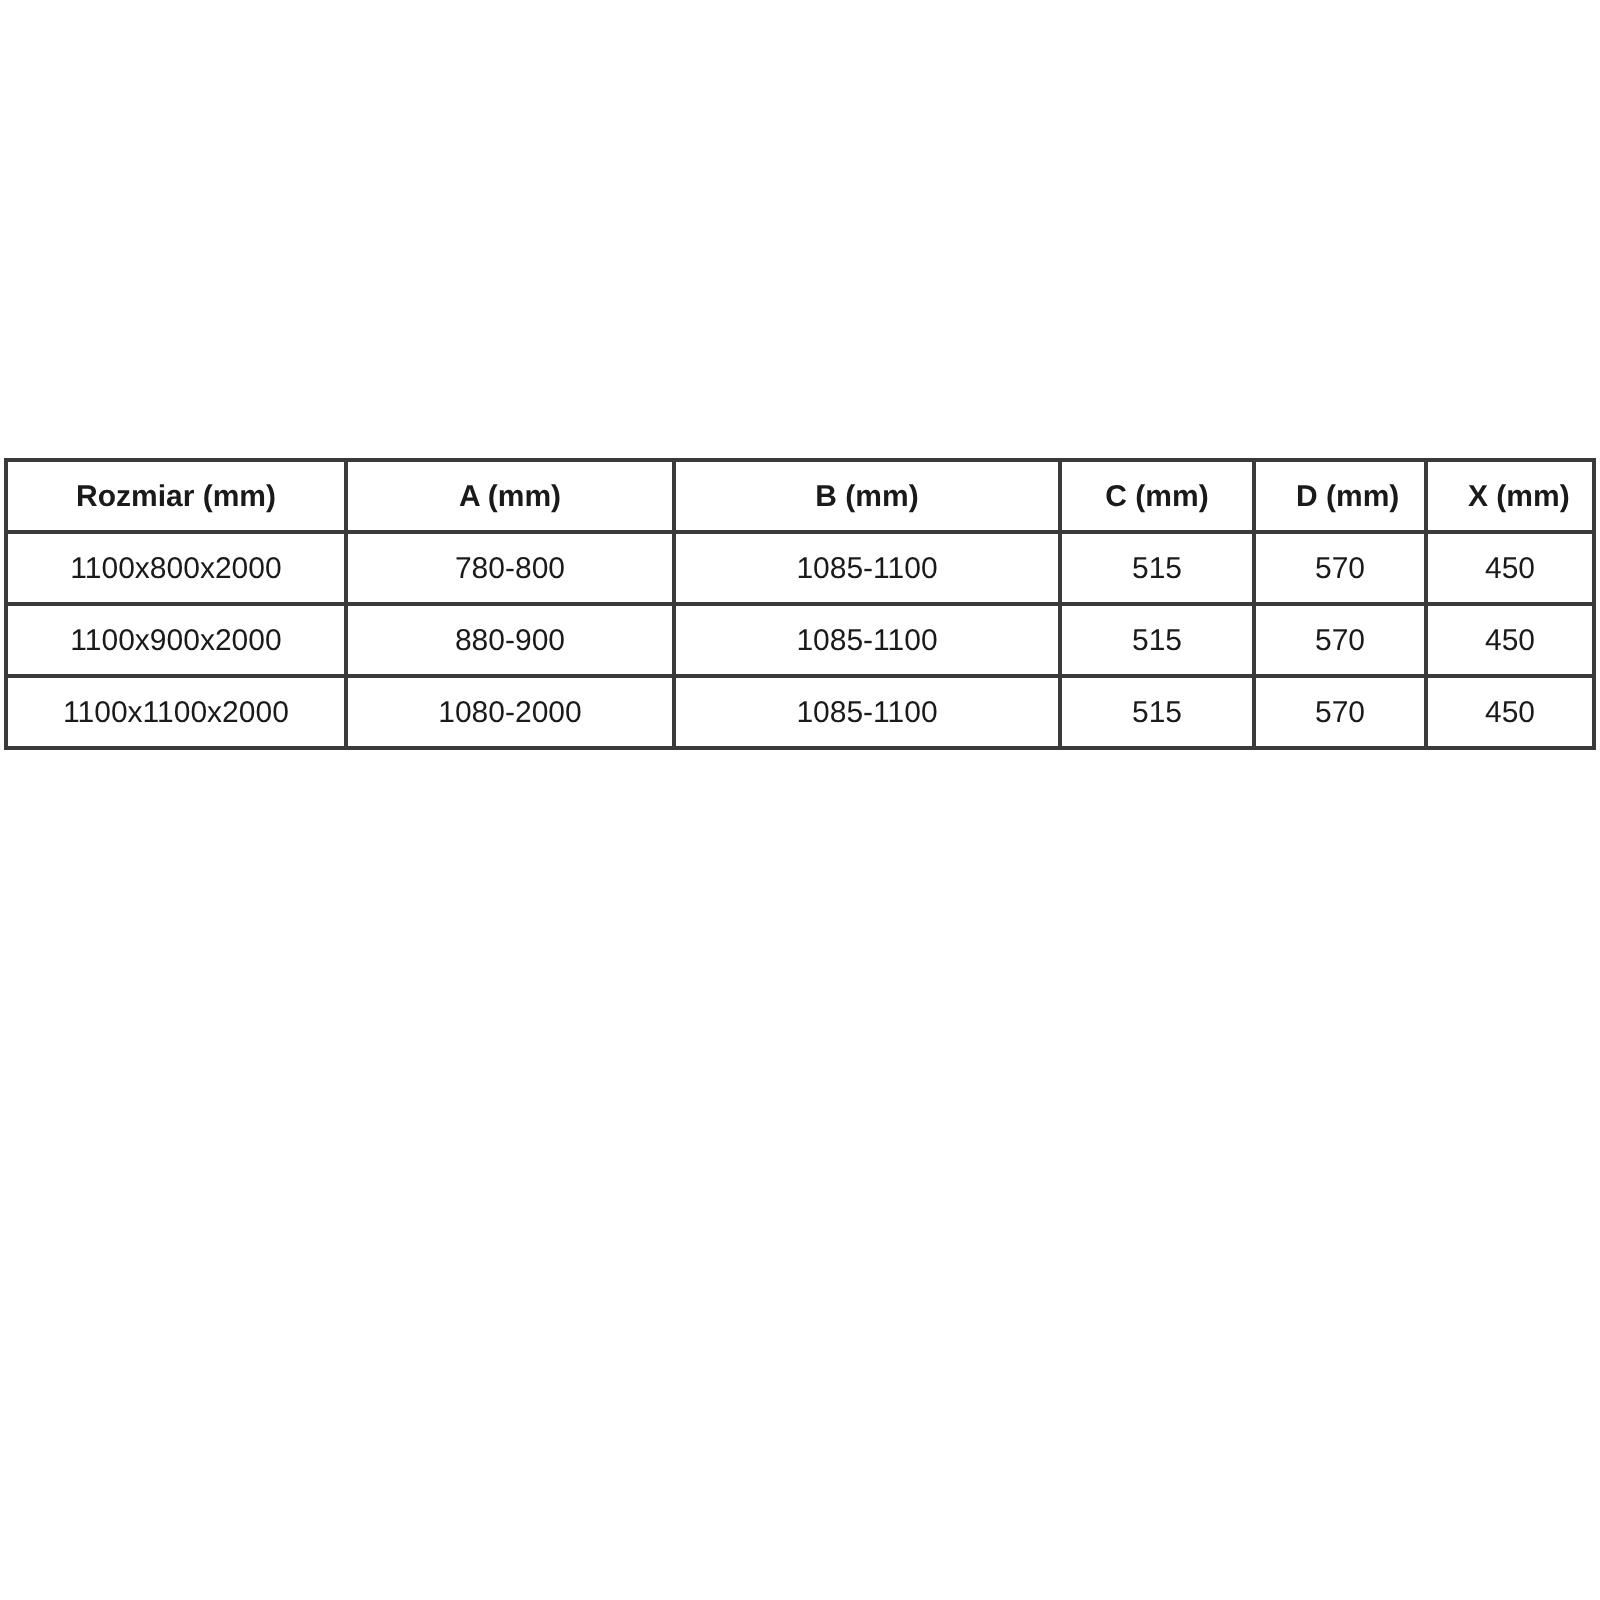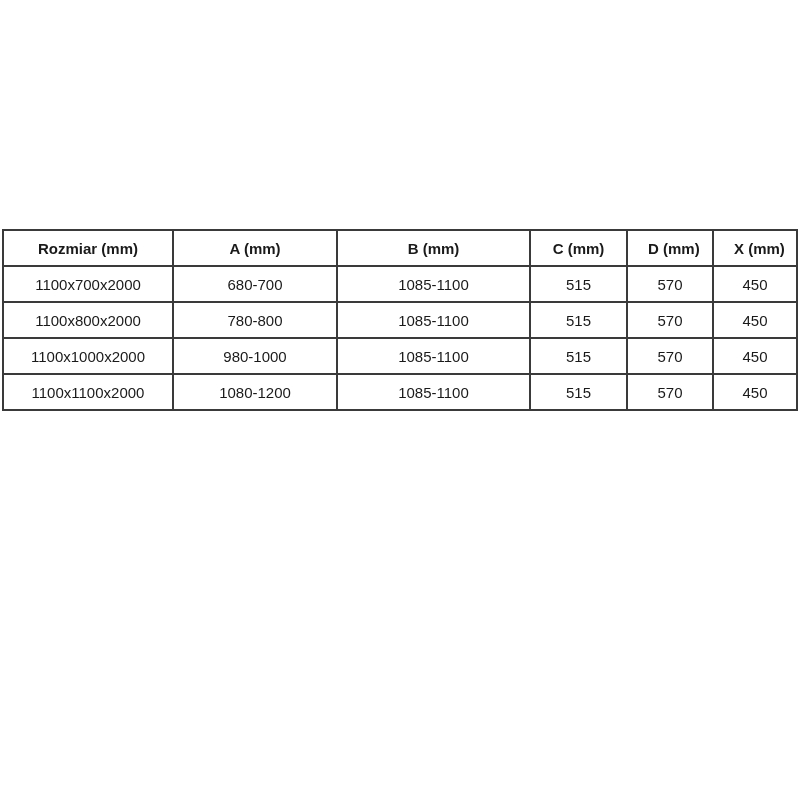--- a/index.html
+++ b/index.html
@@ -66,46 +66,38 @@
         <th>Rozmiar (mm)</th>
         <th>A (mm)</th>
         <th>B (mm)</th>
         <th>C (mm)</th>
         <th>D (mm)</th>
         <th>X (mm)</th>
       </tr>
     </thead>
     <tbody>
       <tr>
-        <td>1100x700x2000</td>
-        <td>680-700</td>
-        <td>1085-1100</td>
-        <td>515</td>
-        <td>570</td>
-        <td>450</td>
-      </tr>
-      <tr>
         <td>1100x800x2000</td>
         <td>780-800</td>
         <td>1085-1100</td>
         <td>515</td>
         <td>570</td>
         <td>450</td>
       </tr>
       <tr>
-        <td>1100x1000x2000</td>
-        <td>980-1000</td>
+        <td>1100x900x2000</td>
+        <td>880-900</td>
         <td>1085-1100</td>
         <td>515</td>
         <td>570</td>
         <td>450</td>
       </tr>
       <tr>
         <td>1100x1100x2000</td>
-        <td>1080-1200</td>
+        <td>1080-2000</td>
         <td>1085-1100</td>
         <td>515</td>
         <td>570</td>
         <td>450</td>
       </tr>
     </tbody>
   </table>
 </div>
 
 </body></html>

